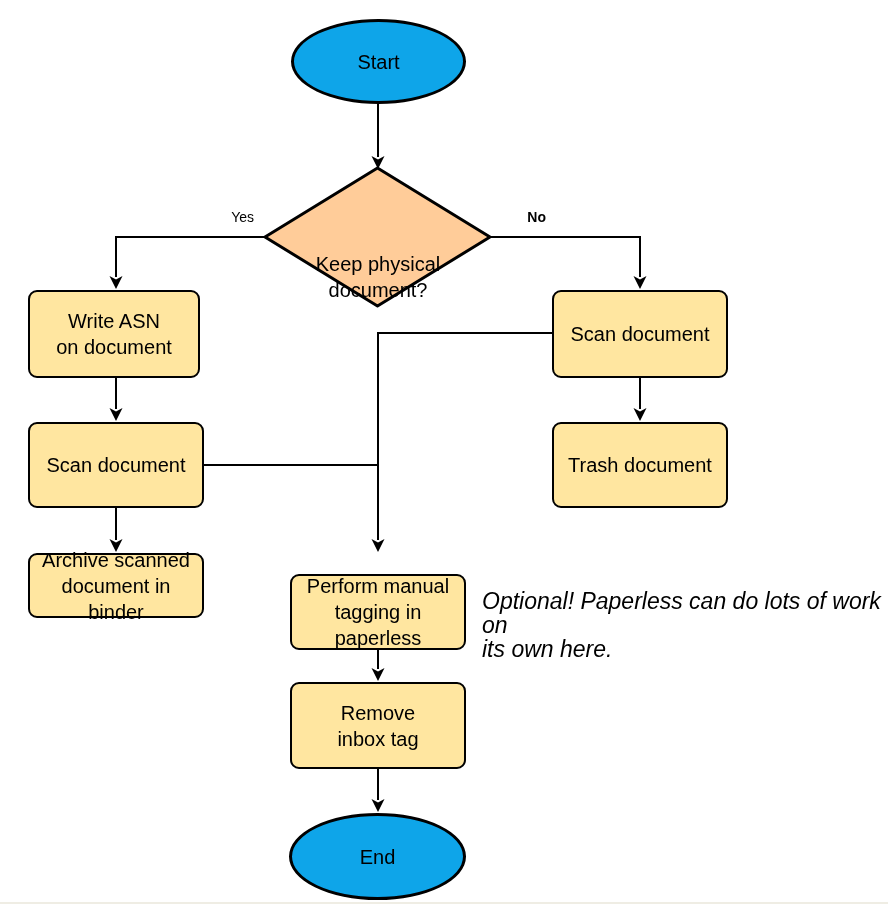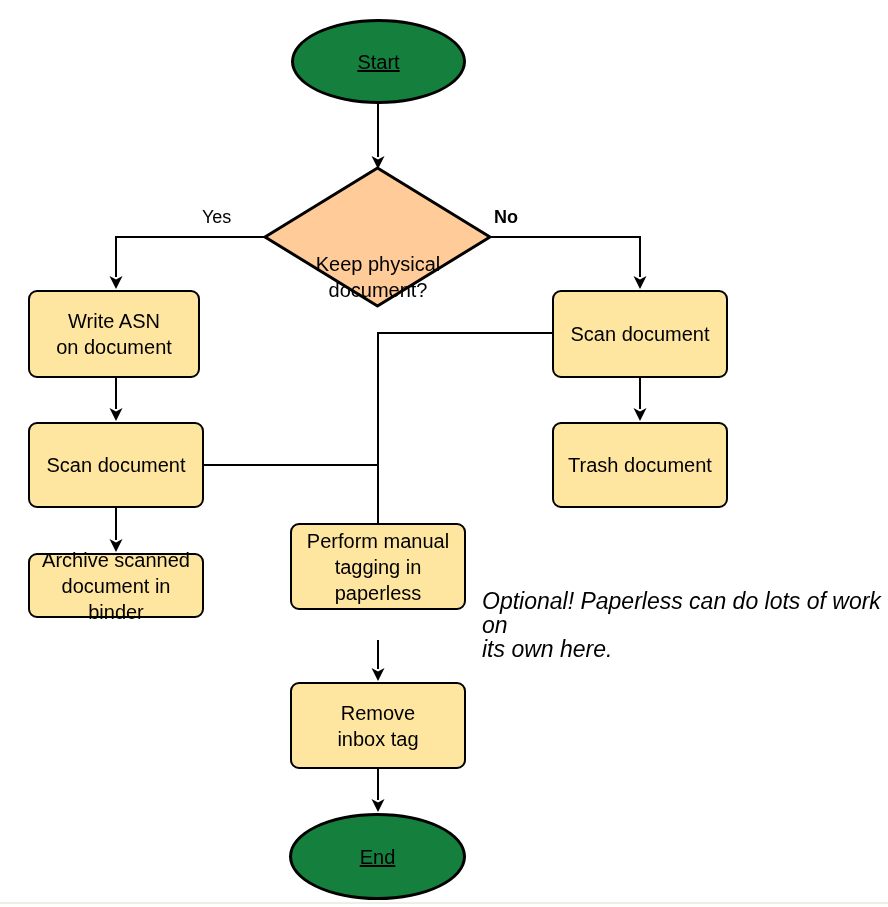--- a/index.html
+++ b/index.html
@@ -40,41 +40,40 @@
     font-size: 20px;
     line-height: 26px;
     white-space: pre-line;
   }
   .rect {
     background: #FFE6A0;
     border: 2.5px solid #000000;
     border-radius: 9px;
   }
   .ellipse {
-    background: #15803d;
+    background: #0ea5e9;
     border: 3.5px solid #000000;
     border-radius: 50%;
-    text-decoration: underline;
   }
   .diamond-label {
     position: absolute;
     display: flex;
     align-items: center;
     justify-content: center;
     text-align: center;
     font-size: 20px;
     line-height: 26px;
     white-space: pre-line;
     margin-top: 40px;
   }
   .edge-label {
     position: absolute;
-    font-size: 18px;
+    font-size: 14px;
     line-height: 20px;
-    text-align: left;
+    text-align: right;
   }
   .annotation {
     position: absolute;
     font-style: italic;
     font-size: 23px;
     line-height: 24px;
     white-space: pre-line;
   }
   .bottom-rule {
     position: absolute;
@@ -173,21 +172,21 @@
   </div>
 
   <div class="node rect" style="left:552px; top:290px; width:176px; height:88px;">
     <span>Scan document</span>
   </div>
 
   <div class="node rect" style="left:552px; top:422px; width:176px; height:86px;">
     <span>Trash document</span>
   </div>
 
-  <div class="node rect" style="left:290px; top:523px; width:176px; height:87px;">
+  <div class="node rect" style="left:290px; top:574px; width:176px; height:76px;">
     <span>Perform manual
 tagging in
 paperless</span>
   </div>
 
   <div class="annotation" style="left:482px; top:589px; width:402px;">Optional! Paperless can do lots of work on
 its own here.</div>
 
   <div class="node rect" style="left:290px; top:682px; width:176px; height:87px;">
     <span>Remove

